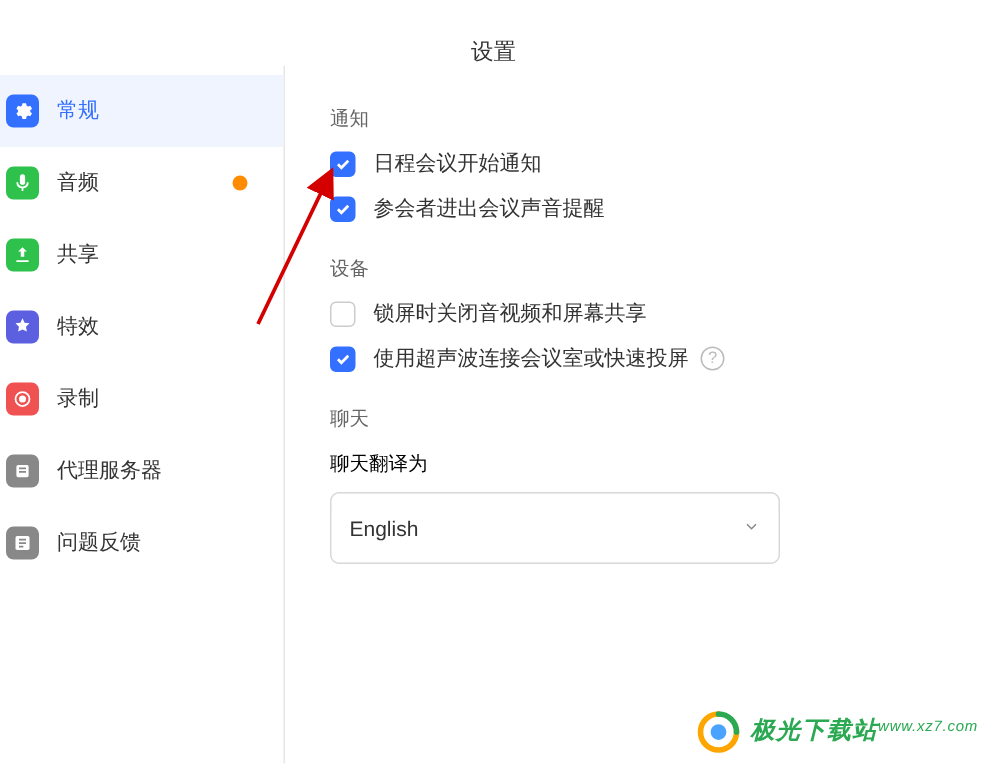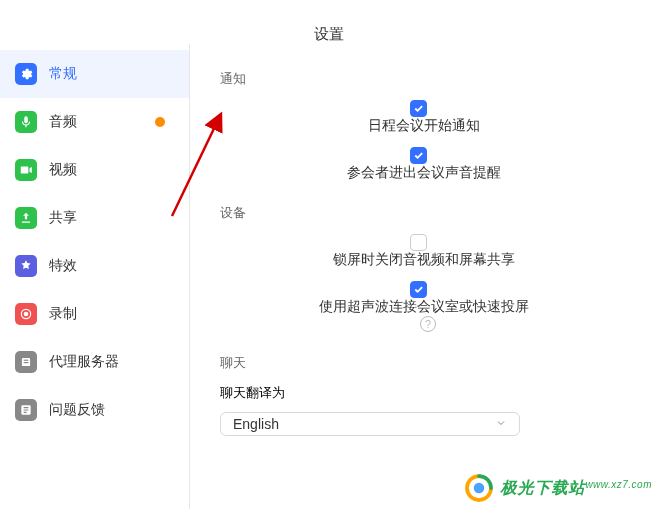--- a/index.html
+++ b/index.html
@@ -27,21 +27,21 @@
   }
   .sidebar {
     width: 190px;
     border-right: 1px solid #e6e6e6;
     padding-top: 6px;
   }
   .sidebar-item {
     display: flex;
     align-items: center;
     height: 48px;
-    padding-left: 15px;
+    padding-left: 4px;
     cursor: pointer;
     color: #333;
     position: relative;
   }
   .sidebar-item.active {
     background: #f0f4ff;
     color: #3370ff;
   }
   .sidebar-icon {
     width: 22px;
@@ -71,21 +71,20 @@
     font-size: 13px;
     margin-bottom: 12px;
     margin-top: 4px;
   }
   .section-title.mt { margin-top: 22px; }
   .checkbox-row {
     display: flex;
     align-items: center;
     margin-bottom: 12px;
     cursor: pointer;
-    flex-direction: column;
   }
   .checkbox {
     width: 17px;
     height: 17px;
     border-radius: 4px;
     border: 1.5px solid #ccc;
     margin-right: 12px;
     display: flex;
     align-items: center;
     justify-content: center;
@@ -111,21 +110,21 @@
     font-size: 11px;
     cursor: pointer;
   }
   .sub-label {
     color: #000000;
     font-size: 13px;
     margin-bottom: 10px;
   }
   .select-box {
     width: 300px;
-    height: 24px;
+    height: 48px;
     border: 1px solid #d8d8d8;
     border-radius: 6px;
     display: flex;
     align-items: center;
     justify-content: space-between;
     padding: 0 12px;
     cursor: pointer;
     color: #333;
   }
   .arrow-annotation {
@@ -166,28 +165,20 @@
       <span>常规</span>
     </div>
     <div class="sidebar-item">
       <span class="sidebar-icon" style="background:#2ec14b">
         <svg viewBox="0 0 24 24" fill="#fff">
             <path d="M12 14a3 3 0 003-3V5a3 3 0 10-6 0v6a3 3 0 003 3zm5-3a5 5 0 01-10 0H5a7 7 0 006 6.9V21h2v-3.1A7 7 0 0019 11h-2z"></path>
           </svg>
       </span>
       <span>音频</span>
       <span class="badge"></span>
-    </div>
-    <div class="sidebar-item">
-      <span class="sidebar-icon" style="background:#2ec14b">
-        <svg viewBox="0 0 24 24" fill="#fff">
-            <path d="M4 6h11a1 1 0 011 1v10a1 1 0 01-1 1H4a1 1 0 01-1-1V7a1 1 0 011-1zm14 3l4-2v10l-4-2V9z"></path>
-          </svg>
-      </span>
-      <span>视频</span>
     </div>
     <div class="sidebar-item">
       <span class="sidebar-icon" style="background:#2ec14b">
         <svg viewBox="0 0 24 24" fill="#fff">
             <path d="M12 3l5 5h-3v6h-4V8H7l5-5zM5 18h14v2H5v-2z"></path>
           </svg>
       </span>
       <span>共享</span>
     </div>
     <div class="sidebar-item">

